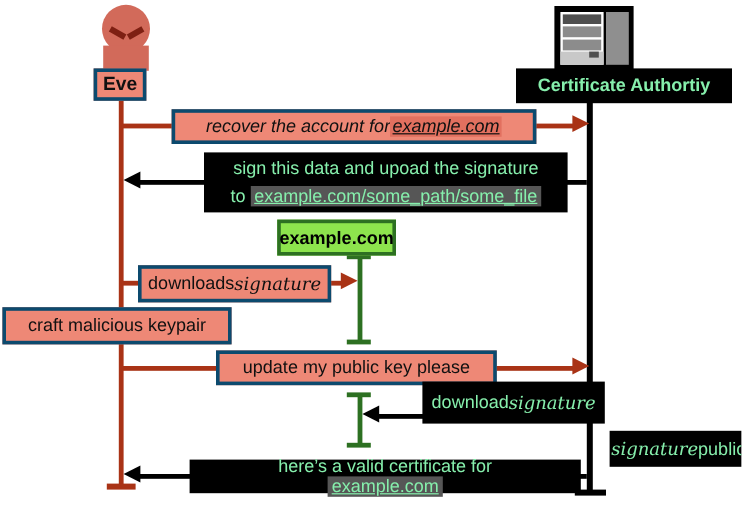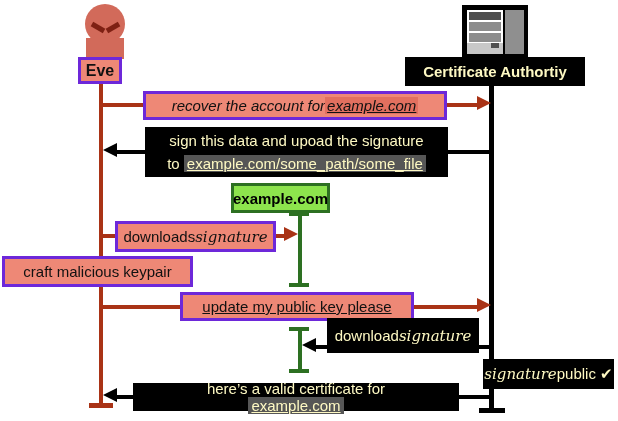--- a/index.html
+++ b/index.html
@@ -15,22 +15,22 @@
   .black-line { background:#000000; }
   .green-line { background:#2d7022; }
 
   
   .ah { position:absolute; width:0; height:0; border-top:7px solid transparent; border-bottom:7px solid transparent; }
   .ah-r-red   { border-left:14px solid #a93316; }
   .ah-l-black { border-right:14px solid #000000; }
 
   
   .box { position:absolute; display:flex; align-items:center; justify-content:center; font-size:15px; white-space:nowrap; color:#111; }
-  .salmon-box { background:#ee8876; border:3px solid #6d28d9; }
-  .black-box  { background:#000; color:#fef9c3; }
+  .salmon-box { background:#ee8876; border:3px solid #0c4a6e; }
+  .black-box  { background:#000; color:#86efac;margin-left:25px; }
   .green-box  { background:#8de44d; border:3px solid #2d7022; font-weight:bold; color:#000; }
   .bold { font-weight:bold; }
 
   .hl-salmon { background:#e2705f; text-decoration:underline; padding:0 2px; }
   .hl-gray   { background:#565656; text-decoration:underline; padding:0 3px; }
   .script { font-family:"DejaVu Serif", serif; font-style:italic; }
 
   .col { flex-direction:column; line-height:23px; }
 
   
@@ -109,21 +109,21 @@
     <div><span>to </span><span class="hl-gray">example.com/some_path/some_file</span></div>
   </div>
 
   <div class="box salmon-box" style="left:115px; top:221px; width:161px; height:31px;">
       <span>downloads </span>
       <span class="script">signature</span>
     </div>
 
   <div class="box salmon-box" style="left:2px; top:256px; width:191px; height:31px;">craft malicious keypair</div>
 
-  <div class="box salmon-box" style="left:180px; top:292px; width:234px; height:29px;text-decoration:underline;">update my public key please</div>
+  <div class="box salmon-box" style="left:180px; top:292px; width:234px; height:29px;">update my public key please</div>
 
   <div class="box black-box" style="left:327px; top:318px; width:152px; height:35px;">
       <span>download </span>
       <span class="script">signature</span>
     </div>
 
   <div class="box black-box" style="left:483px; top:359px; width:131px; height:30px;">
       <span class="script">signature</span>
       <span> public ✔</span>
     </div>

